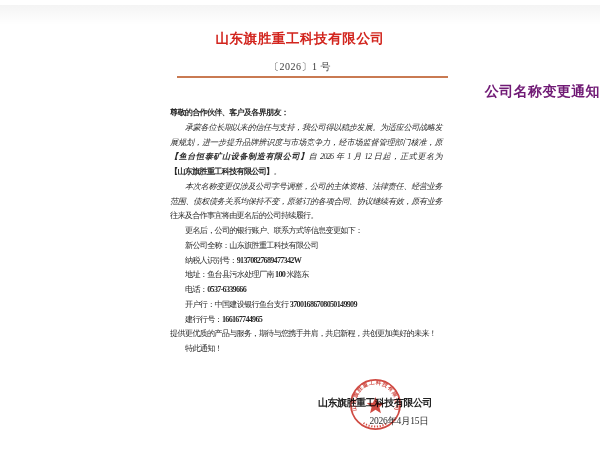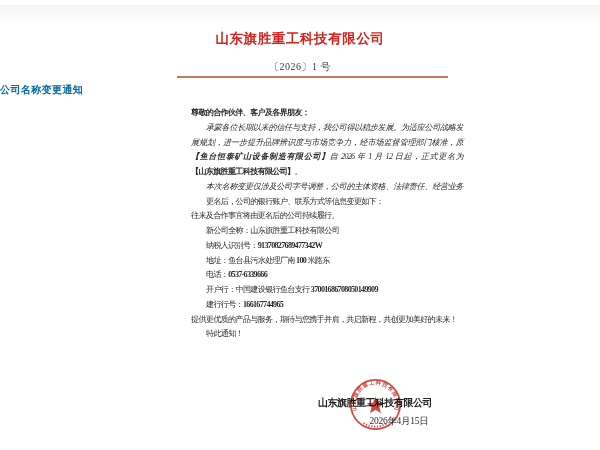--- a/index.html
+++ b/index.html
@@ -17,27 +17,27 @@
   }
   .doc-no{
     position:absolute;top:60px;left:0;width:100%;text-align:center;
     font-size:10px;color:#3a3a3a;letter-spacing:0.5px;
   }
   .divider{
     position:absolute;top:76px;left:177px;width:271px;height:1.6px;
     background:#c97a52;
   }
   .notice-title{
-    position:absolute;top:83px;left:0;width:100%;text-align:left;
-    font-size:10px;font-weight:bold;letter-spacing:0.4px;color:#0369a1;
+    position:absolute;top:83px;left:0;width:100%;text-align:right;
+    font-size:14px;font-weight:bold;letter-spacing:0.4px;color:#701a75;
     font-family:"Liberation Sans","DejaVu Sans",sans-serif;
   }
   .doc-body{
     position:absolute;top:106px;left:170px;width:272px;
-    font-size:8.1px;letter-spacing:-0.7px;color:#2b2b2b;margin-left:21px;
+    font-size:8.1px;letter-spacing:-0.7px;color:#2b2b2b;
   }
   .line{line-height:14.75px;height:14.75px;}
   .line .b{font-weight:bold;}
   .indent{text-indent:15px;}
   .fill{text-align:justify;text-align-last:justify;font-style:italic;}
   .signature{
     position:absolute;top:396px;left:375px;transform:translateX(-50%);
     font-size:10px;font-weight:bold;letter-spacing:-0.5px;white-space:nowrap;
     color:#222;z-index:1;
   }
@@ -65,22 +65,23 @@
 
   <div class="notice-title">公司名称变更通知</div>
 
   <div class="doc-body">
       <div class="line"><span class="b">尊敬的合作伙伴、客户及各界朋友：</span></div>
       <div class="line indent fill"><span>承蒙各位长期以来的信任与支持，我公司得以稳步发展。为适应公司战略发</span></div>
       <div class="line fill"><span>展规划，进一步提升品牌辨识度与市场竞争力，经市场监督管理部门核准，原</span></div>
       <div class="line fill"><span class="b">【鱼台恒泰矿山设备制造有限公司】</span><span>自 2026 年 1 月 12 日起，正式更名为</span></div>
       <div class="line"><span class="b">【山东旗胜重工科技有限公司】</span><span>。</span></div>
       <div class="line indent fill"><span>本次名称变更仅涉及公司字号调整，公司的主体资格、法律责任、经营业务</span></div>
+      <div class="line fill"><span>范围、债权债务关系均保持不变，原签订的各项合同、协议继续有效，原有业务</span></div>
+      <div class="line"><span>往来及合作事宜将由更名后的公司持续履行。</span></div>
       <div class="line indent"><span>更名后，公司的银行账户、联系方式等信息变更如下：</span></div>
-      <div class="line"><span>往来及合作事宜将由更名后的公司持续履行。</span></div>
       <div class="line indent"><span>新公司全称：山东旗胜重工科技有限公司</span></div>
       <div class="line indent"><span>纳税人识别号：</span><span class="b">91370827689477342W</span></div>
       <div class="line indent"><span>地址：鱼台县污水处理厂南 </span><span class="b">100</span><span> 米路东</span></div>
       <div class="line indent"><span>电话：</span><span class="b">0537-6339666</span></div>
       <div class="line indent"><span>开户行：中国建设银行鱼台支行 </span><span class="b">37001686708050149909</span></div>
       <div class="line indent"><span>建行行号：</span><span class="b">166167744965</span></div>
       <div class="line"><span>提供更优质的产品与服务，期待与您携手并肩，共启新程，共创更加美好的未来！</span></div>
       <div class="line indent"><span>特此通知！</span></div>
     </div>
 

